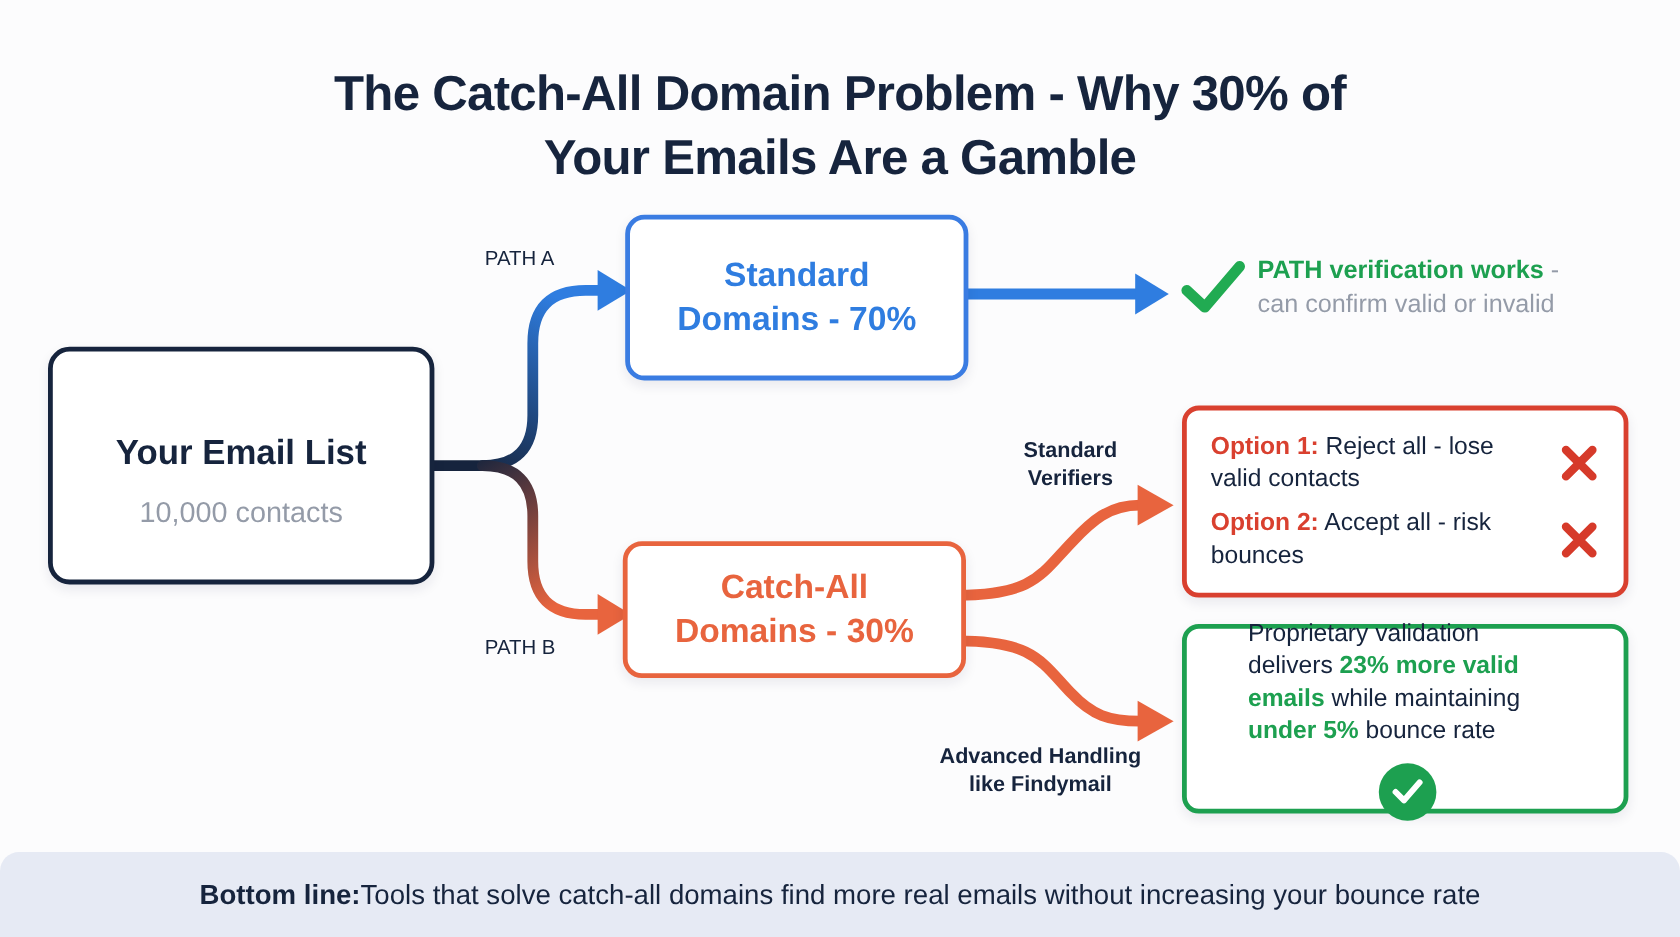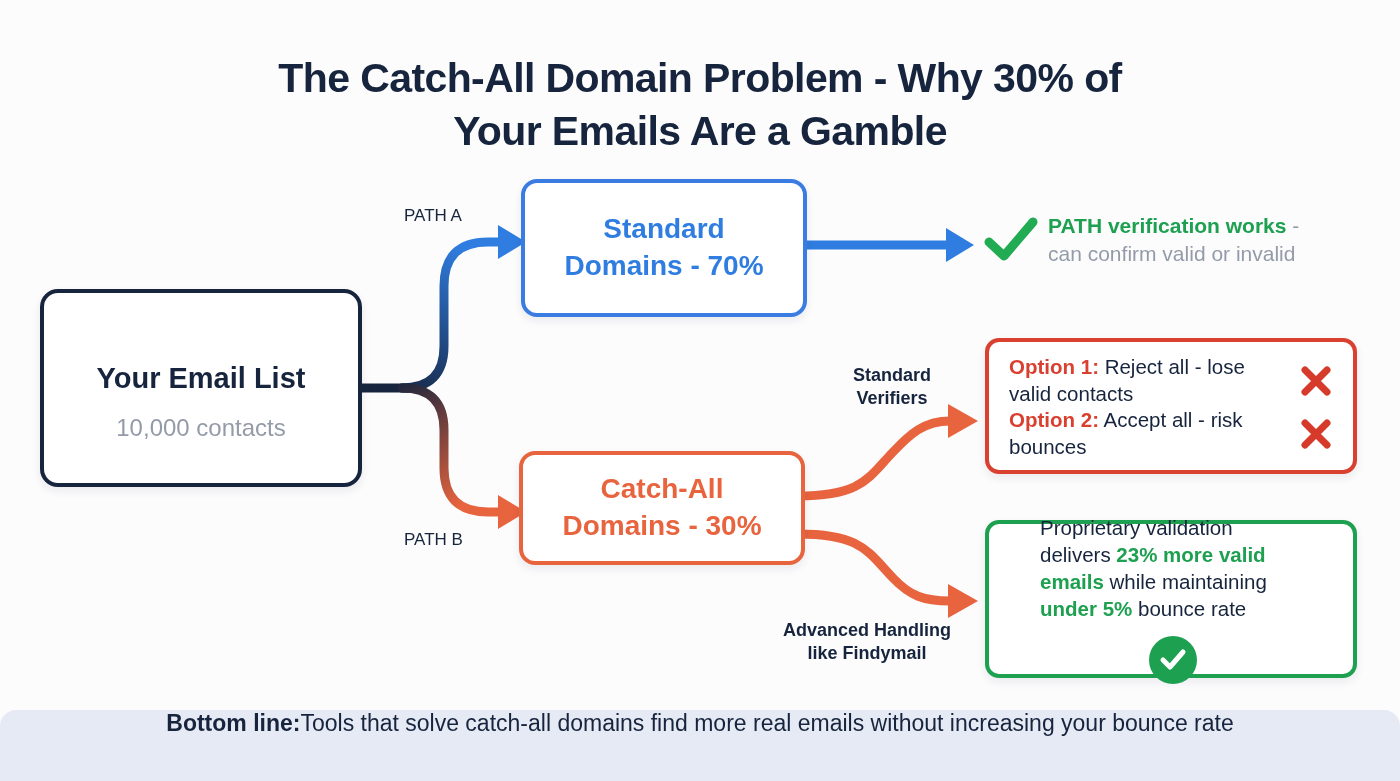--- a/index.html
+++ b/index.html
@@ -26,32 +26,32 @@
   .path-a{left:404px;top:206px;}
   .path-b{left:404px;top:530px;}
   .branch-label{position:absolute;font-size:18px;font-weight:bold;color:var(--navy);
         text-align:center;line-height:1.25;z-index:3;}
   .bl-standard{left:832px;top:364px;width:120px;}
   .bl-advanced{left:760px;top:619px;width:214px;}
   .smtp-check{position:absolute;left:984px;top:216px;z-index:3;}
   .smtp-text{position:absolute;left:1048px;top:212px;width:330px;font-size:21px;line-height:1.32;z-index:3;}
   .green-bold{color:var(--green);font-weight:bold;}
   .gray-text{color:var(--gray);}
-  .red-box{left:985px;top:338px;width:372px;height:136px;border:4px solid var(--red);border-radius:14px;
+  .red-box{left:985px;top:338px;width:372px;height:160px;border:4px solid var(--red);border-radius:14px;
         padding:12px 20px;flex-direction:column;justify-content:space-around;align-items:stretch;text-align:left;}
   .option-row{display:flex;justify-content:space-between;align-items:center;}
   .option-text{width:268px;font-size:20.5px;color:var(--navy);line-height:1.3;}
   .option-label{color:var(--red);font-weight:bold;}
   .green-box{left:985px;top:520px;width:372px;height:158px;border:4px solid var(--green);border-radius:14px;
         padding:14px 14px 14px 18px;flex-direction:column;gap:14px;align-items:center;text-align:left;}
   .green-text{width:266px;font-size:20.5px;color:var(--navy);line-height:1.32;}
   .check-circle{width:48px;height:48px;border-radius:50%;background:var(--green);display:flex;
         align-items:center;justify-content:center;flex:0 0 48px;}
   .bottom-bar{position:absolute;left:0;right:0;bottom:0;height:71px;background:var(--bar-bg);
-        border-radius:16px 16px 0 0;display:flex;justify-content:center;
+        border-radius:16px 16px 0 0;display:flex;align-items:center;justify-content:center;
         font-size:23px;color:var(--navy);z-index:3;}
   .bb-bold{font-weight:bold;}
 </style>
 </head>
 <body>
 
 <div class="canvas">
 
   <svg class="connectors" viewBox="0 0 1400 781" xmlns="http://www.w3.org/2000/svg">
     <defs>

